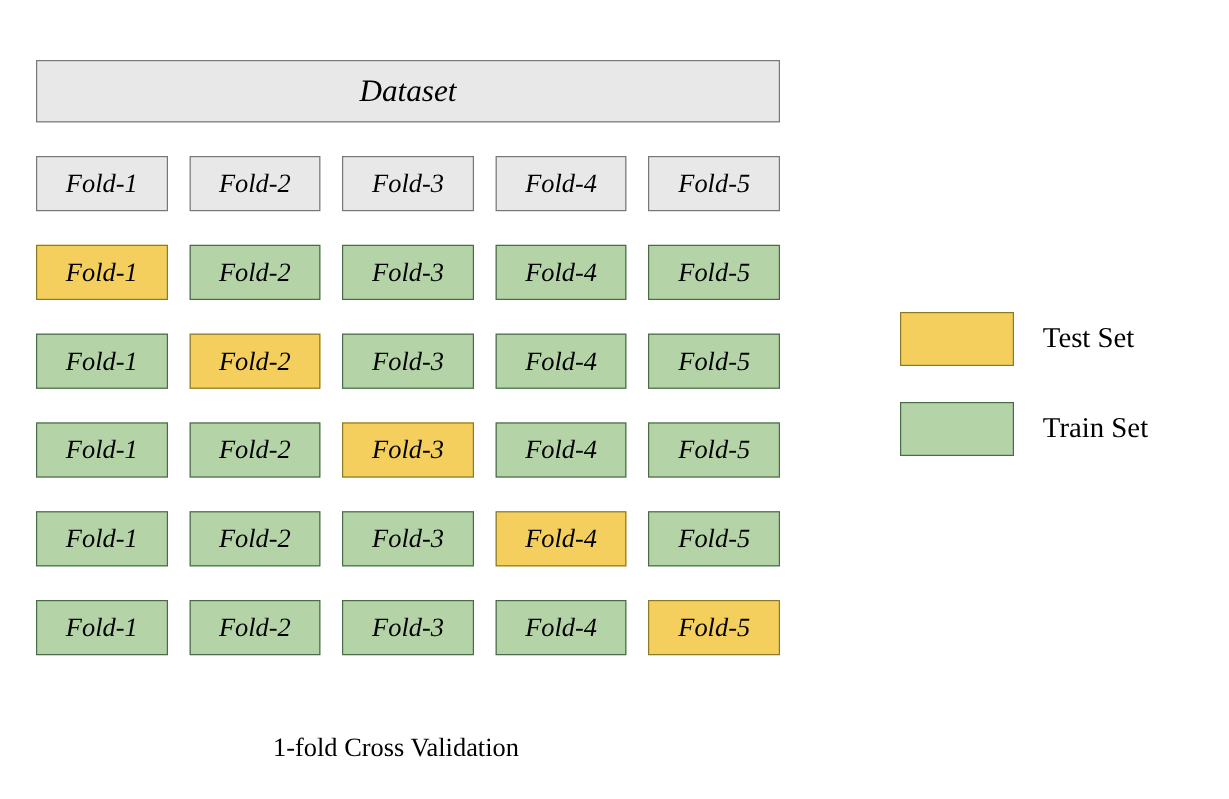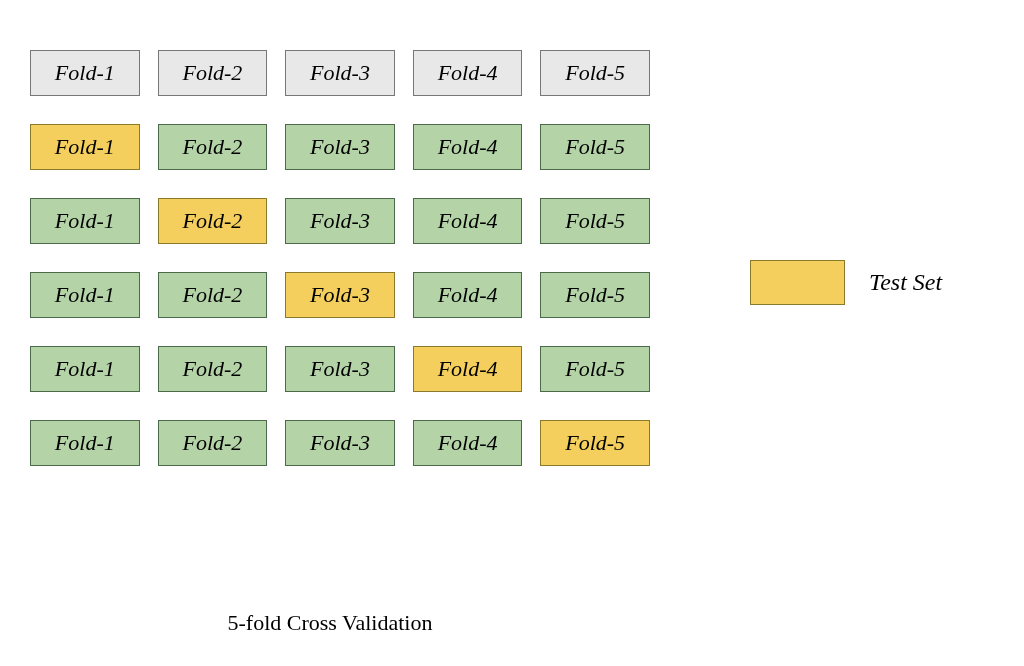--- a/index.html
+++ b/index.html
@@ -68,41 +68,41 @@
     }
     .legend-swatch {
       width: 95px;
       height: 45px;
       border: 1.5px solid #4a6a4a;
     }
     .legend-swatch.yellow { background: #f4cf5d; border-color: #8a7a2a; }
     .legend-swatch.green  { background: #b4d4a8; }
     .legend-label {
       font-size: 24px;
-      font-style: italic;
       font-weight: 500;
     }
     .caption {
       position: absolute;
       bottom: 30px;
       left: 0;
       width: 660px;
       text-align: center;
       font-family: 'Times New Roman', serif;
       font-size: 22px;
       font-style: normal;
     }
   </style>
 </head>
 <body>
 
 <div class="diagram-area">
 
   <div class="grid-block">
 
+    <div class="dataset-bar">Dataset</div>
 
     <div class="fold-row">
       <div class="fold-cell gray">Fold-1</div>
       <div class="fold-cell gray">Fold-2</div>
       <div class="fold-cell gray">Fold-3</div>
       <div class="fold-cell gray">Fold-4</div>
       <div class="fold-cell gray">Fold-5</div>
     </div>
 
     <div class="fold-row">
@@ -145,17 +145,21 @@
       <div class="fold-cell yellow">Fold-5</div>
     </div>
 
   </div>
 
   <div class="legend-block">
     <div class="legend-row">
       <div class="legend-swatch yellow"></div>
       <div class="legend-label">Test Set</div>
     </div>
+    <div class="legend-row">
+      <div class="legend-swatch green"></div>
+      <div class="legend-label">Train Set</div>
+    </div>
   </div>
 
 </div>
 
-<div class="caption">5-fold Cross Validation</div>
+<div class="caption">1-fold Cross Validation</div>
 
 </body></html>

